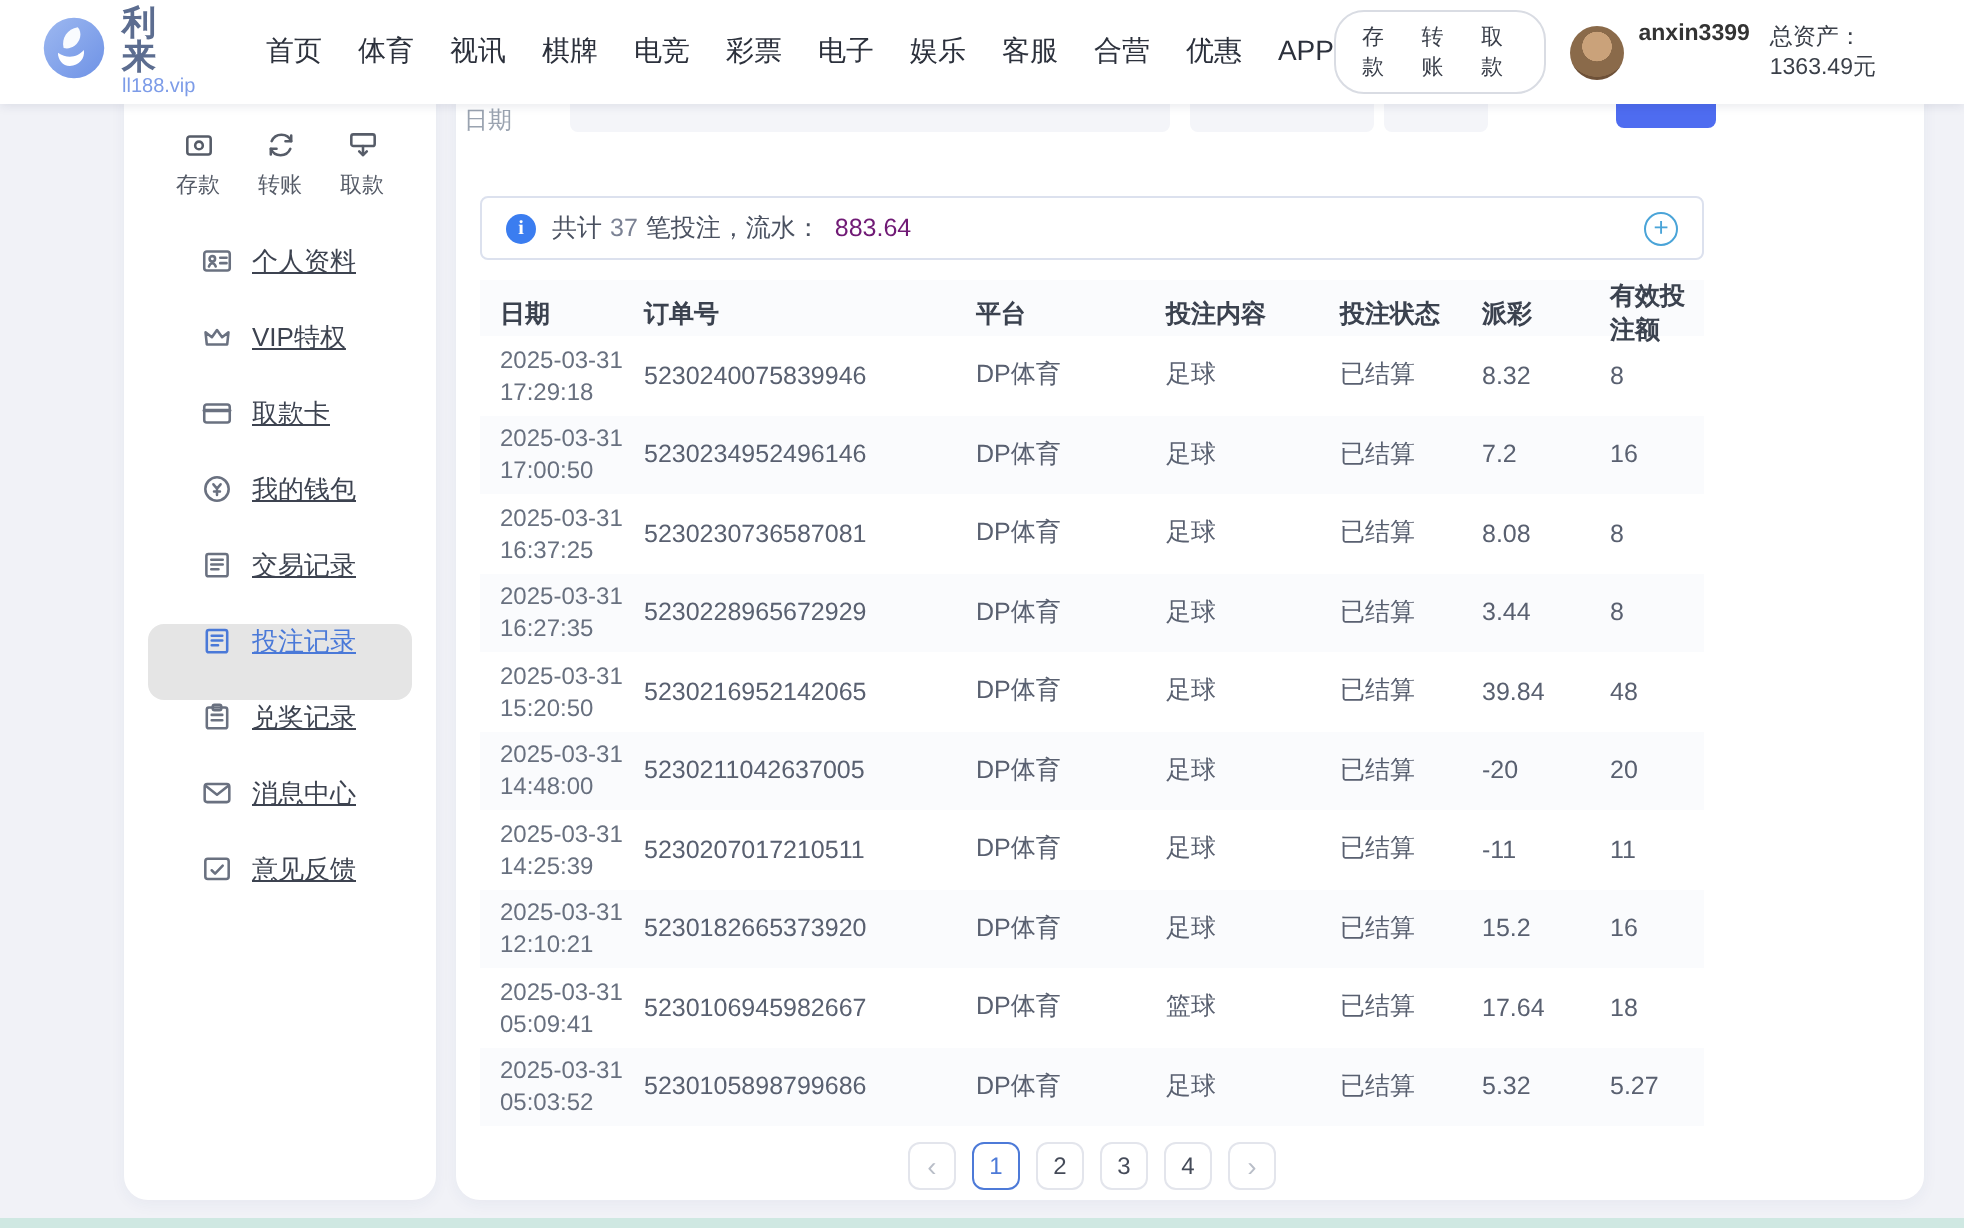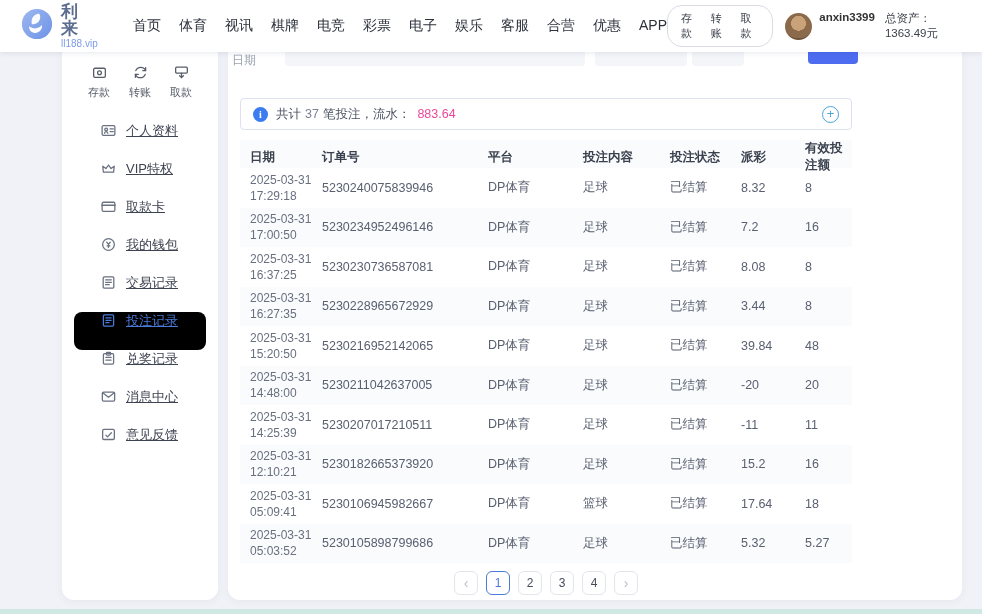--- a/index.html
+++ b/index.html
@@ -35,39 +35,39 @@
   
   .quick-actions { display:flex; justify-content:space-between; padding:26px 26px 0; }
   .qa { display:flex; flex-direction:column; align-items:center; gap:4px; cursor:pointer; color:#565c68; }
   .qa-icon svg { display:block; }
   .qa-label { font-size:11px; }
   .menu { margin-top:22px; }
   .menu-item { height:38px; margin:0 12px; padding-left:26px; display:flex; align-items:flex-start; gap:9px;
                border-radius:8px; color:#3d4350; cursor:pointer;text-decoration:underline; }
   .menu-item .mi-icon { color:#6a7180; display:flex; }
   .menu-item .mi-label { font-size:13px; }
-  .menu-item.active { background:#000000; color:#4a79d8; }
+  .menu-item.active { background:#e5e5e5; color:#4a79d8; }
   .menu-item.active .mi-icon { color:#4a79d8; }
 
   
   .filter-label { position:absolute; left:4px; top:14px; font-size:12px; color:#9aa3b0; }
   .filter-input { position:absolute; left:57px; top:2px; width:300px; height:26px; background:#f4f5f9; border-radius:4px; }
   .filter-seg { position:absolute; top:2px; height:26px; background:#f4f5f9; border-radius:4px; }
   .filter-seg.s1 { left:367px; width:92px; }
   .filter-seg.s2 { left:464px; width:52px; }
   .filter-button { position:absolute; left:580px; top:0; width:50px; height:26px; background:#4e6cf0; border-radius:4px; cursor:pointer; }
 
   
   .summary-bar { position:absolute; left:12px; top:60px; width:612px; height:32px; border:1px solid #dce1ee;
                  border-radius:4px; display:flex; align-items:center; padding:0 12px; gap:8px; background:#fff; }
   .info-icon { width:15px; height:15px; border-radius:50%; background:#3b7df0; color:#fff; font-size:10px;
                font-weight:bold; display:flex; align-items:center; justify-content:center; font-family:"Liberation Serif",serif; }
   .summary-text { font-size:12.5px; color:#4a5160; }
   .summary-text .cnt { color:#7b8294; margin:0 4px; }
-  .summary-text .turn { color:#ec4899; margin-left:7px; }
+  .summary-text .turn { color:#701a75; margin-left:7px; }
   .plus-icon { margin-left:auto; width:17px; height:17px; border:1.2px solid #4aa4d8; border-radius:50%;
                color:#4aa4d8; font-size:13px; line-height:14px; text-align:center; cursor:pointer; }
 
   
   .table { position:absolute; left:12px; top:102px; width:612px; font-size:12.5px; }
   .trow { display:grid; grid-template-columns:72px 166px 95px 87px 71px 64px 1fr; align-items:center; }
   .trow > div { padding-left:10px; }
   .thead { height:28px; background:#fafbfd; color:#3b424f; font-weight:bold; }
   .tr { height:39.5px; color:#596070; }
   .tr:nth-child(even) { background:#fafbfd; }

